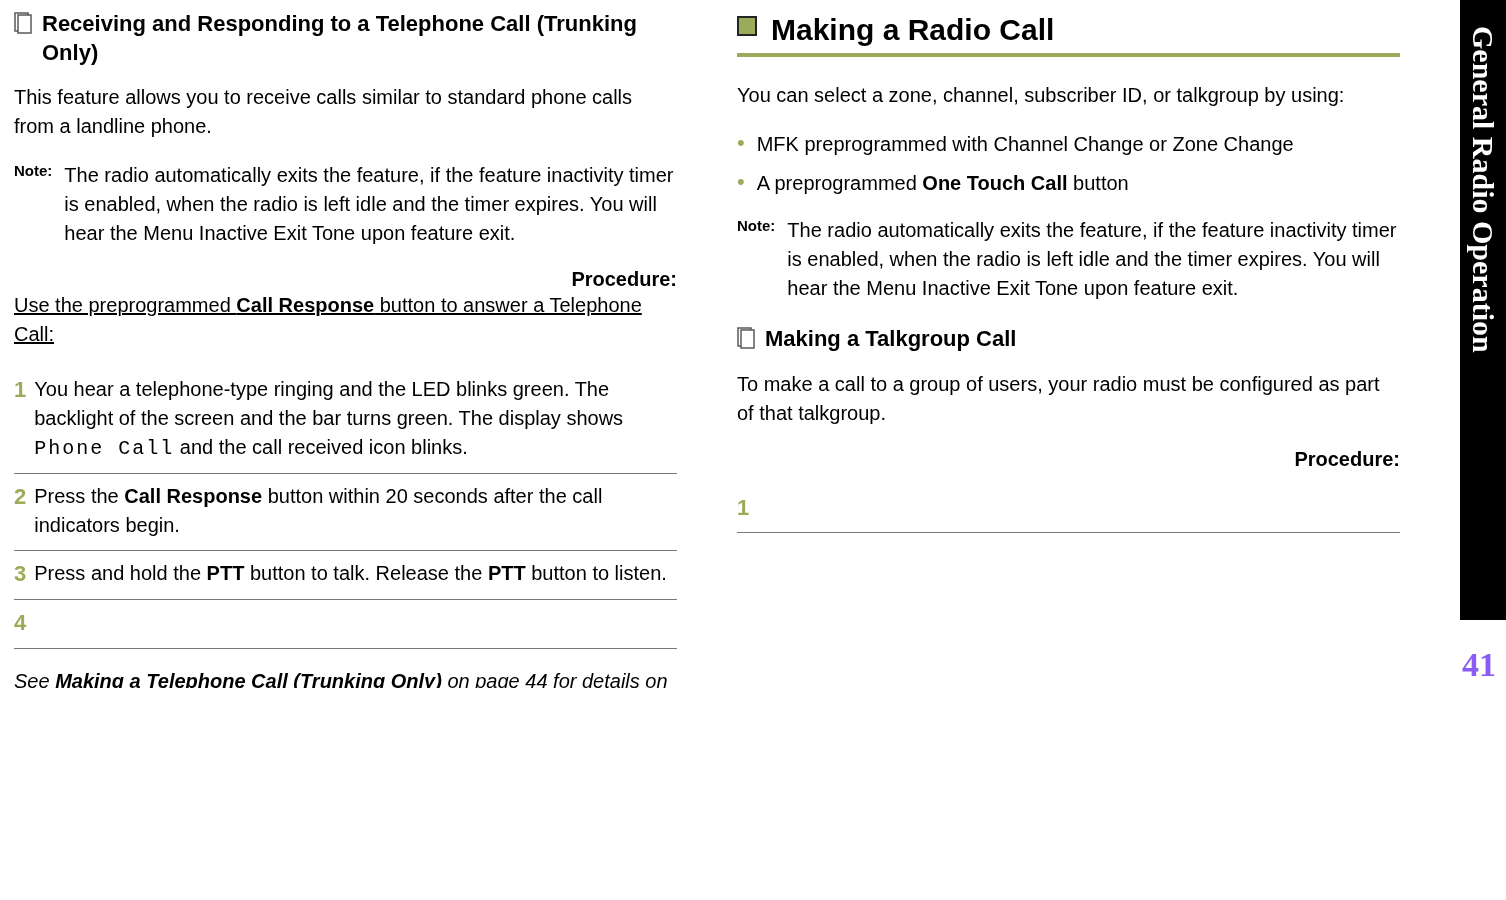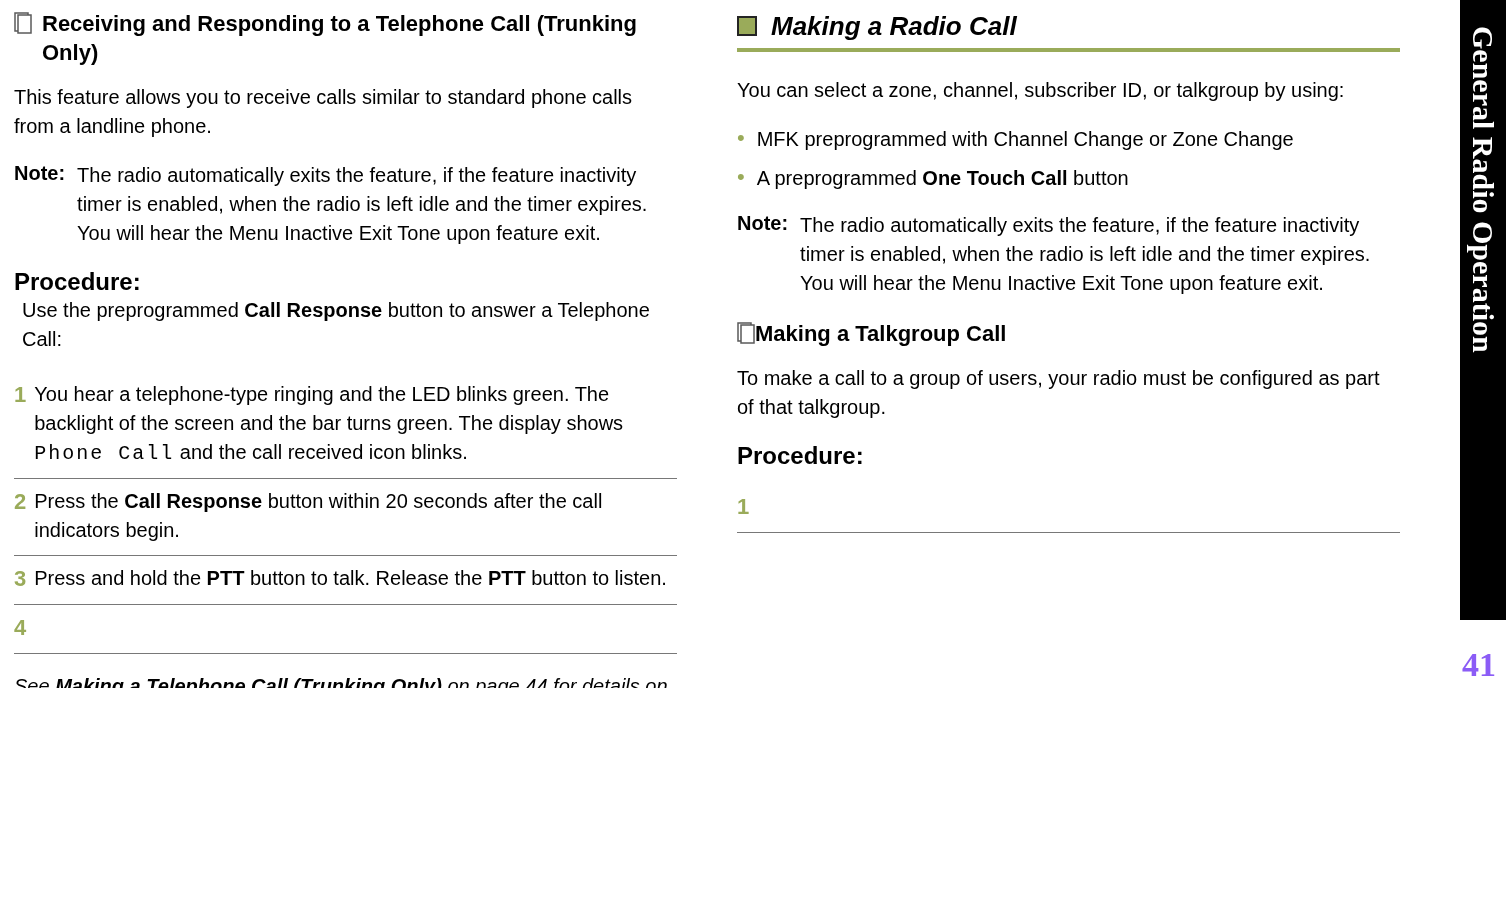--- a/index.html
+++ b/index.html
@@ -7,48 +7,48 @@
   .columns{display:flex;gap:60px;padding:10px 30px 0 14px;box-sizing:border-box;width:1430px;}
   .col{flex:1 1 0;min-width:0;}
   .col-left{width:640px;}
   .col-right{width:670px;}
   .h2-row{display:flex;align-items:flex-start;gap:10px;margin:0 0 6px 0;}
   .h2-icon-doc{width:18px;height:22px;margin-top:2px;display:block;}
   .h2-icon-doc svg{display:block;}
   .h2-text{font-weight:bold;font-size:22px;line-height:1.3;}
   .h1-row{display:flex;align-items:flex-start;gap:14px;margin:0 0 4px 0;}
   .h1-icon-square{width:20px;height:20px;margin-top:6px;background:#9aab5a;border:2px solid #242424;box-sizing:border-box;}
-  .h1-text{font-weight:bold;font-size:26px;line-height:1.3;font-style:italic;}
+  .h1-text{font-weight:bold;font-size:30px;line-height:1.3;}
   .h1-underline{height:4px;background:#9aab5a;margin:4px 0 24px 0;width:100%;}
   p.body{font-size:20px;line-height:1.45;margin:16px 0 20px 0;}
   .note-row{display:flex;align-items:flex-start;gap:12px;margin:12px 0 20px 0;}
-  .note-label{font-weight:bold;font-size:20px;flex:0 0 auto;padding-top:1px;}
+  .note-label{font-weight:bold;font-size:15px;flex:0 0 auto;padding-top:1px;}
   .note-body{font-size:20px;line-height:1.45;}
-  .proc-label{font-weight:bold;font-size:24px;margin:10px 0 0 0;}
-  .proc-body{font-size:20px;line-height:1.45;margin:0 0 18px 8px;}
+  .proc-label{font-weight:bold;font-size:20px;margin:10px 0 0 0;text-align:right;}
+  .proc-body{font-size:20px;line-height:1.45;margin:0 0 18px 0;text-decoration:underline;}
   ol.steps{list-style:none;padding:0;margin:0;}
   ol.steps li{display:flex;align-items:flex-start;gap:8px;border-bottom:1px solid #787878;padding:8px 0 10px 0;}
   ol.steps li:last-child{}
   .step-num{font-weight:bold;font-size:22px;color:#9aab5a;flex:0 0 auto;line-height:1.35;}
   .step-body{font-size:20px;line-height:1.45;}
   .mono-display{font-family:"Courier New",monospace;letter-spacing:2px;}
   .step-body b{font-weight:bold;}
   .homekey{font-family:Arial,sans-serif;font-weight:bold;}
   .seealso{font-style:italic;font-size:20px;line-height:1.45;margin:18px 0 0 0;}
   .seealso .strong{font-weight:bold;}
   ul.bullets{list-style:none;padding:0;margin:8px 0 18px 0;}
   ul.bullets li{display:flex;align-items:flex-start;gap:12px;font-size:20px;line-height:1.45;margin:10px 0;}
   ul.bullets li:before{content:"\2022";color:#9aab5a;font-size:22px;line-height:1.2;flex:0 0 auto;}
   ul.bullets li .bt b{font-weight:bold;}
   ul.bullets li .bt .strongit{font-weight:bold;font-style:italic;}
   .side-tab{position:absolute;right:0;top:0;bottom:0;width:46px;}
   .side-tab .tab-bar{position:absolute;right:0;top:0;width:46px;height:620px;background:#000;border-top-left-radius:0;border-top-right-radius:0;}
   .side-tab .tab-text{position:absolute;top:20px;left:0;width:46px;height:580px;color:#fff;font-weight:bold;font-size:30px;font-family:Georgia,"Times New Roman",serif;writing-mode:vertical-rl;text-orientation:mixed;display:flex;align-items:center;justify-content:flex-start;padding-top:6px;}
   .page-num{position:absolute;right:4px;bottom:4px;width:46px;text-align:center;color:#8b5cf6;font-weight:bold;font-size:34px;font-family:Georgia,"Times New Roman",serif;}
-  .sub-h2-row{display:flex;align-items:flex-start;margin:22px 0 6px 0;}
+  .sub-h2-row{display:flex;align-items:flex-start;gap:10px;margin:22px 0 6px 0;}
   .sub-h2-text{font-weight:bold;font-size:22px;line-height:1.3;}
 </style>
 </head>
 <body>
 
 <div class="page">
 
   <div class="columns">
 
     <div class="col col-left">

